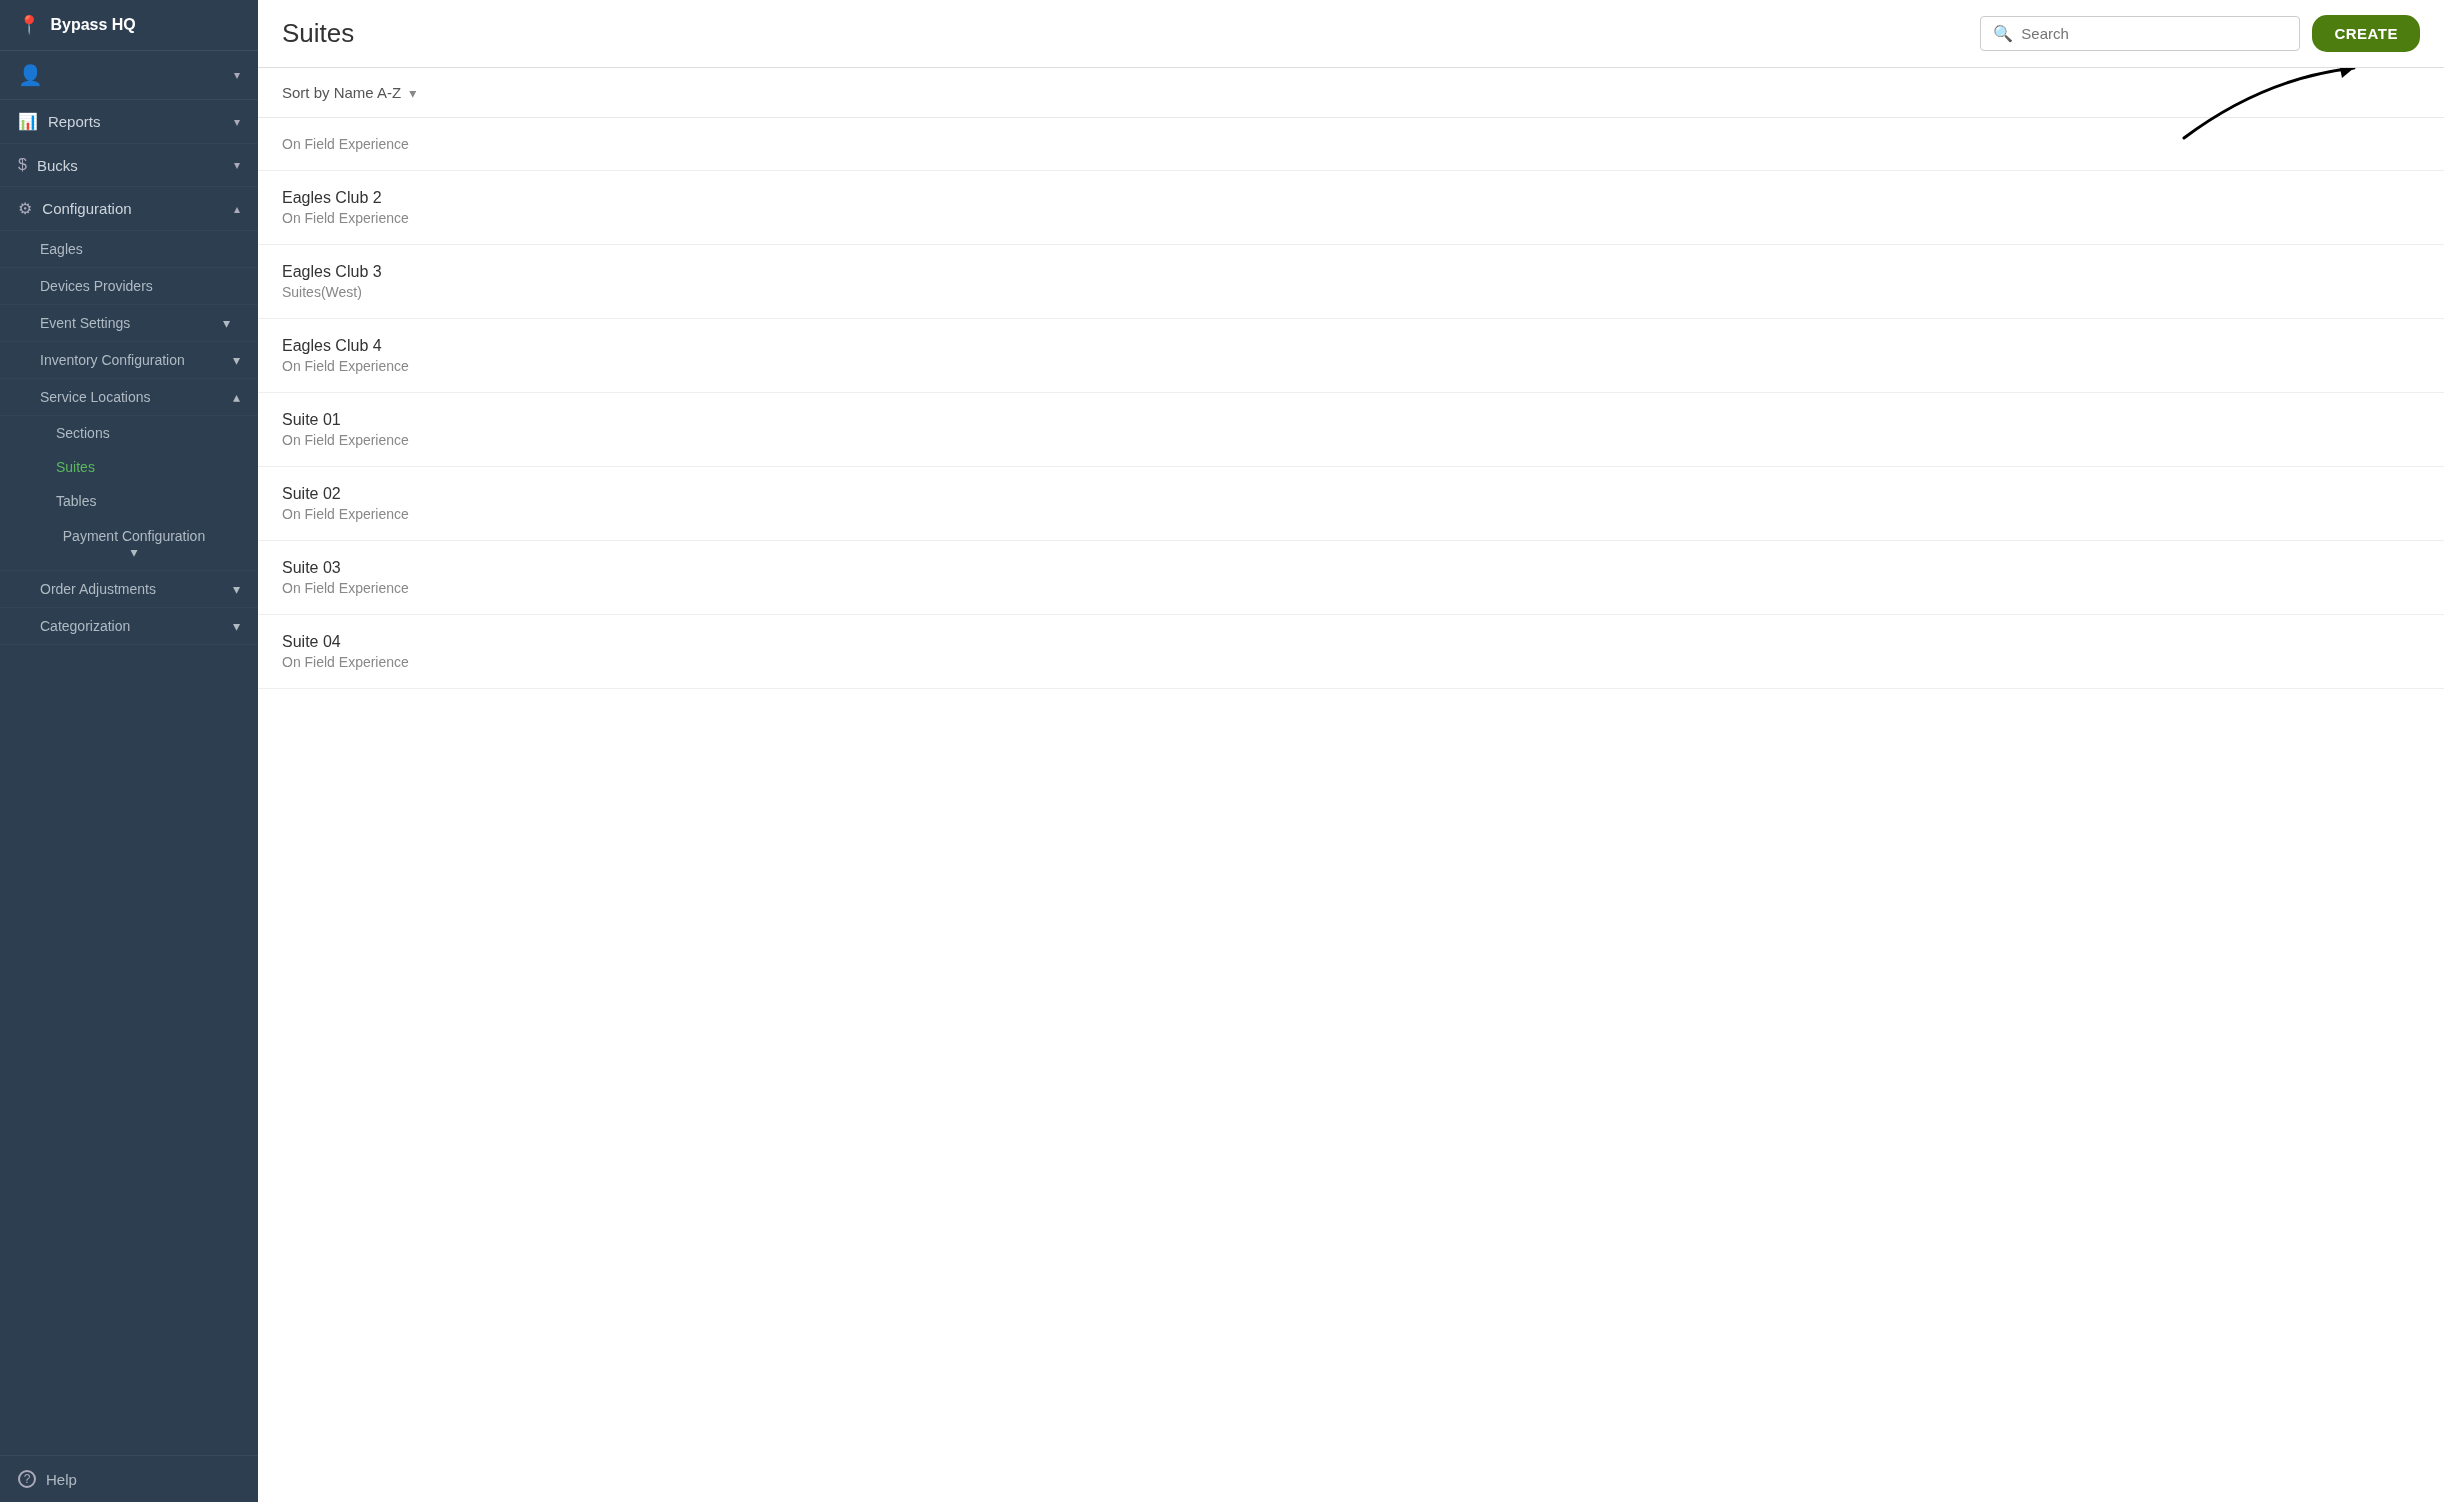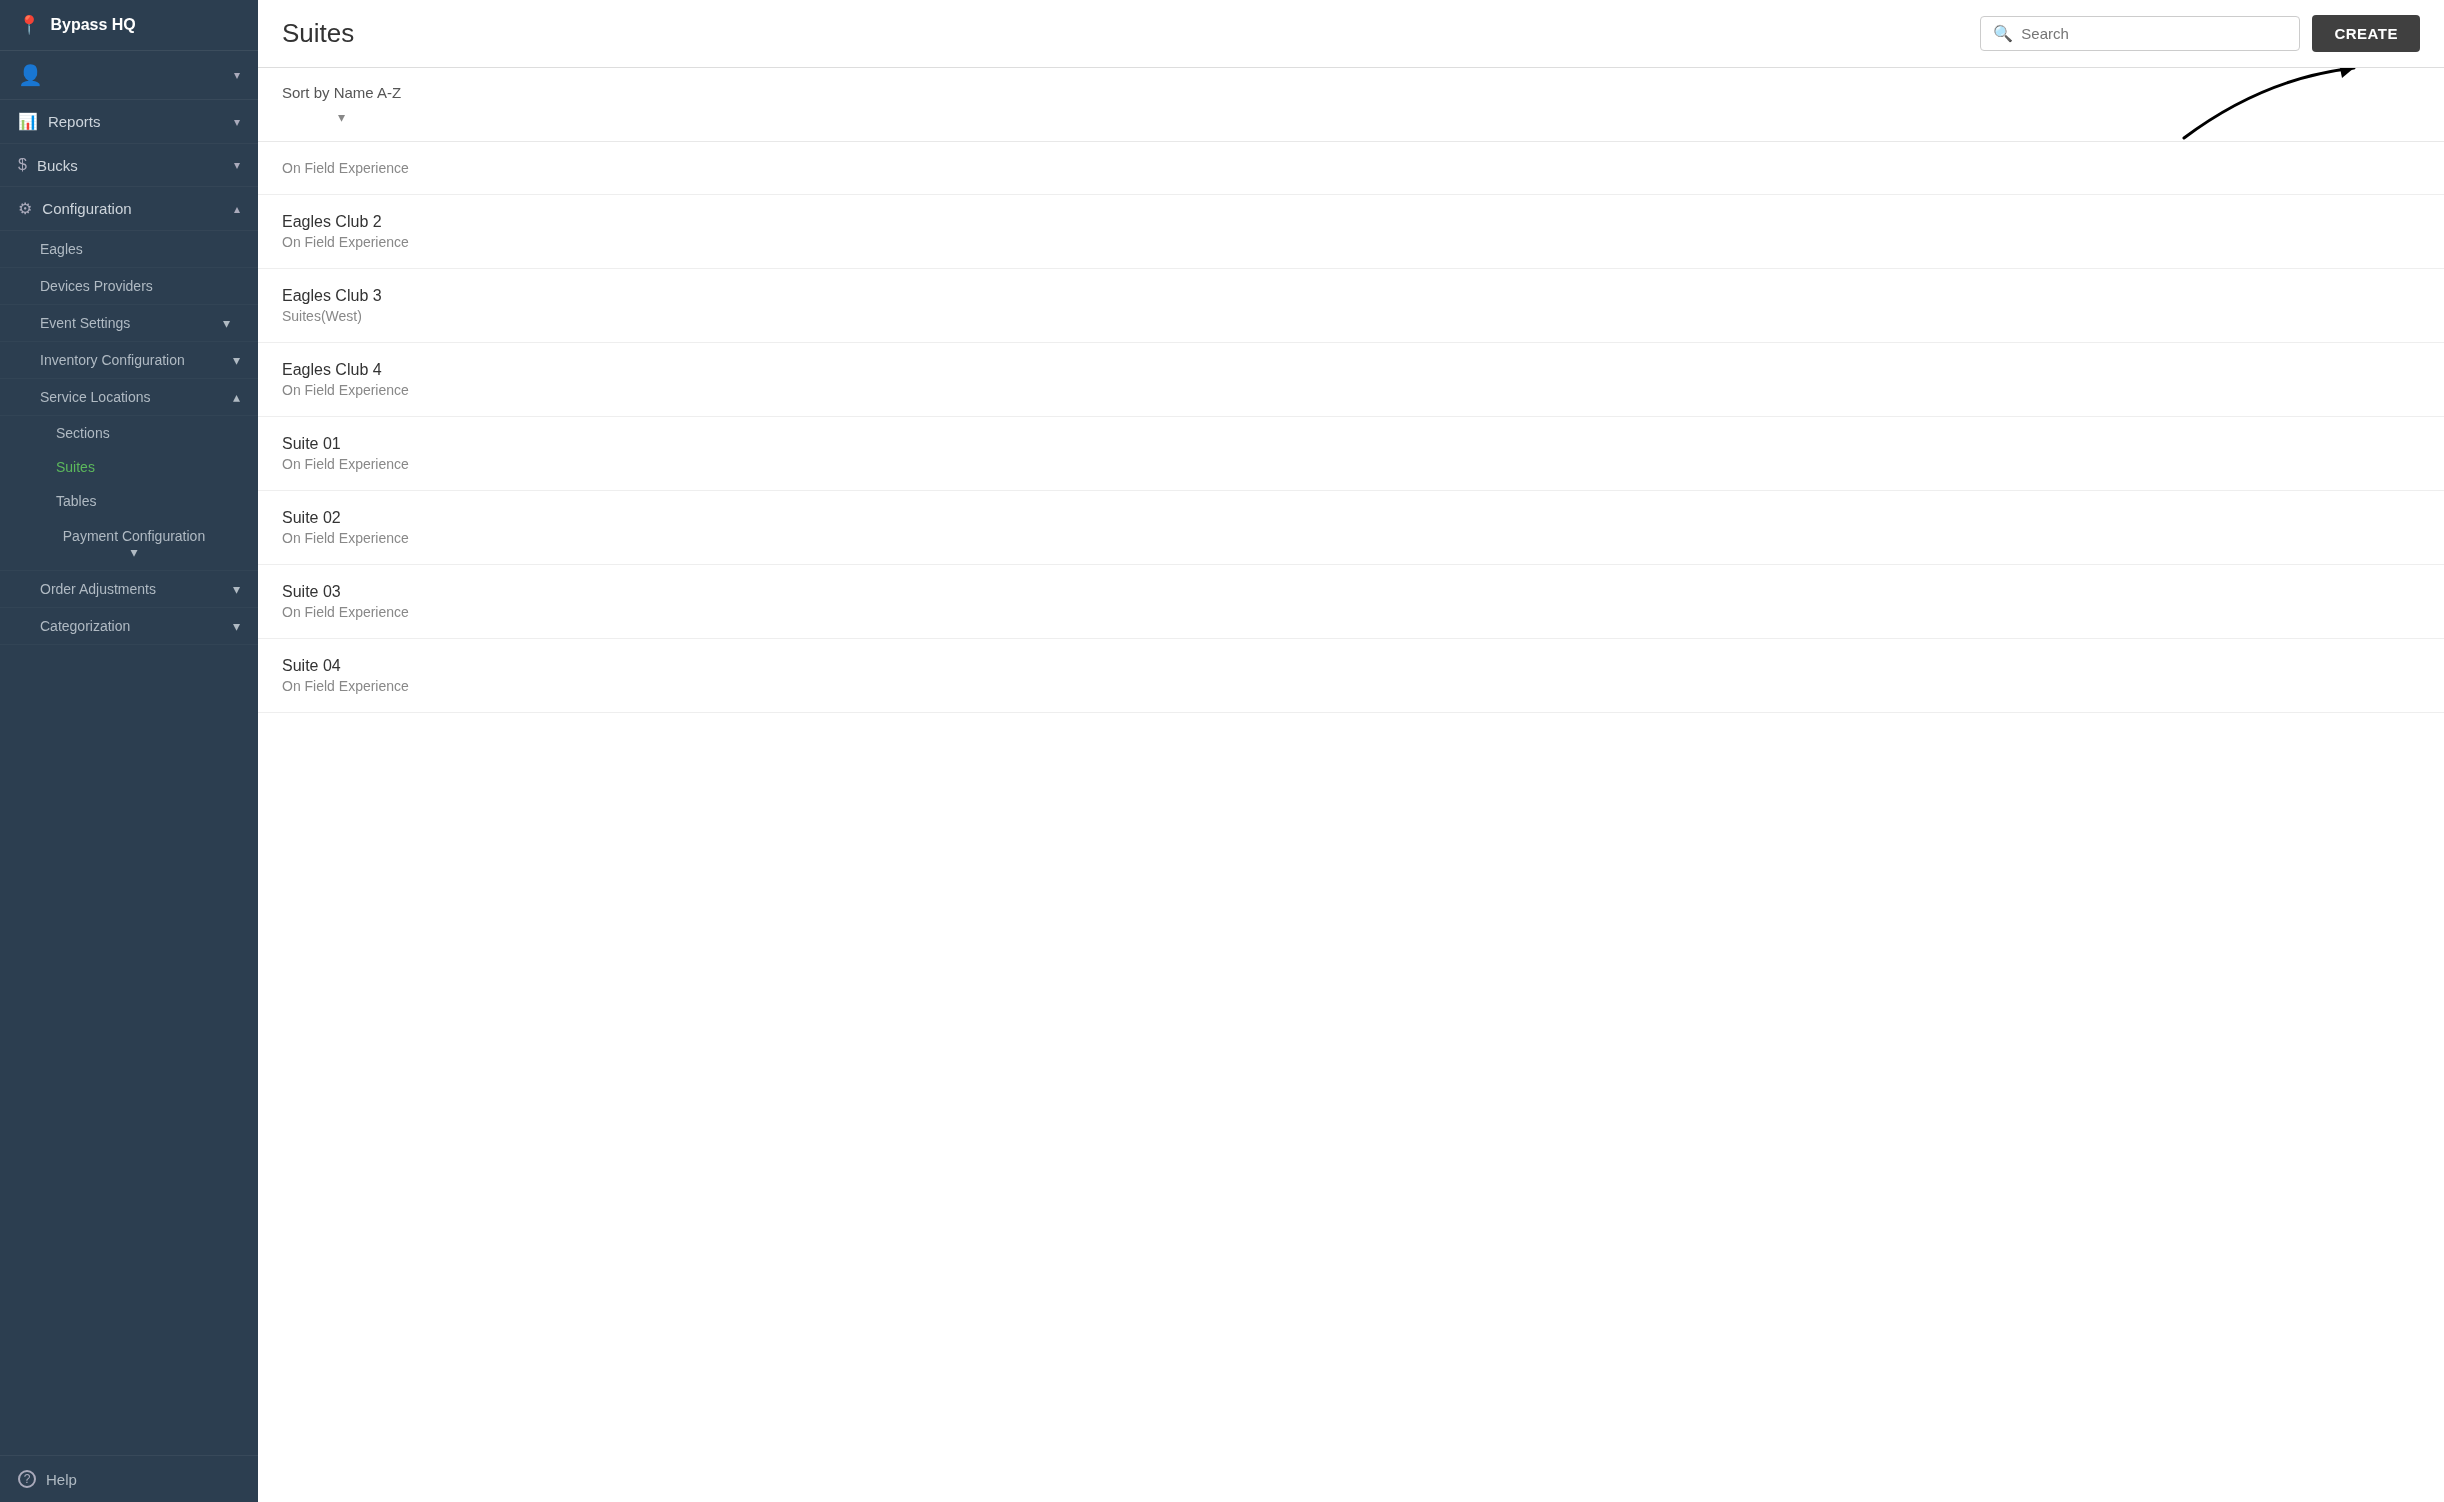--- a/index.html
+++ b/index.html
@@ -152,24 +152,24 @@
       background: transparent;
       width: 100%;
     }
 
     .search-icon {
       color: #999;
       font-size: 16px;
     }
 
     .create-btn {
-      background: #404040;
+      background: #4d7c0f;
       color: #fff;
       border: none;
-      border-radius: 4px;
+      border-radius: 15px;
       padding: 10px 22px;
       font-size: 15px;
       font-weight: 600;
       cursor: pointer;
       letter-spacing: 0.5px;
     }
 
     .content-area {
       flex: 1;
       overflow-y: auto;
@@ -191,21 +191,20 @@
       align-items: center;
     }
 
     .sort-dropdown {
       display: flex;
       align-items: center;
       gap: 8px;
       cursor: pointer;
       color: #555;
       font-size: 15px;
-      flex-direction: column;
     }
 
     .sort-dropdown .chevron { color: #888; font-size: 14px; }
 
     .suite-list { }
 
     .suite-item {
       padding: 18px 24px;
       border-bottom: 1px solid #eee;
       cursor: pointer;

